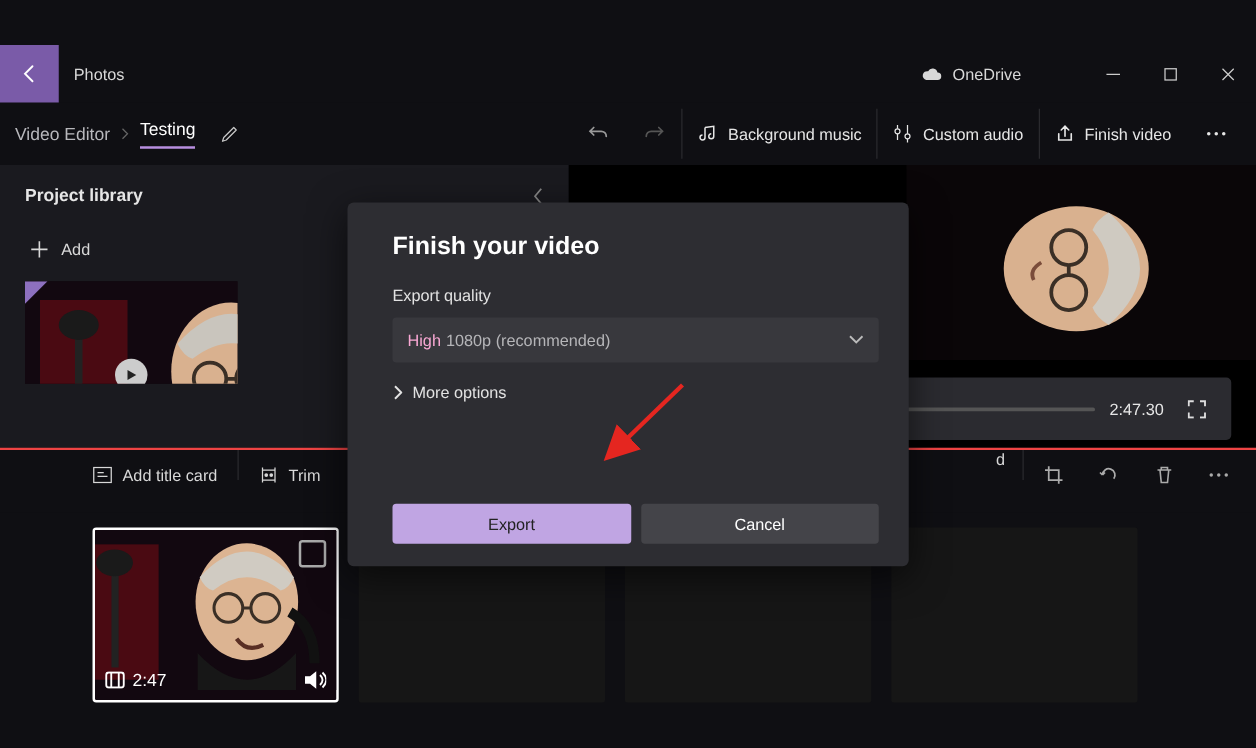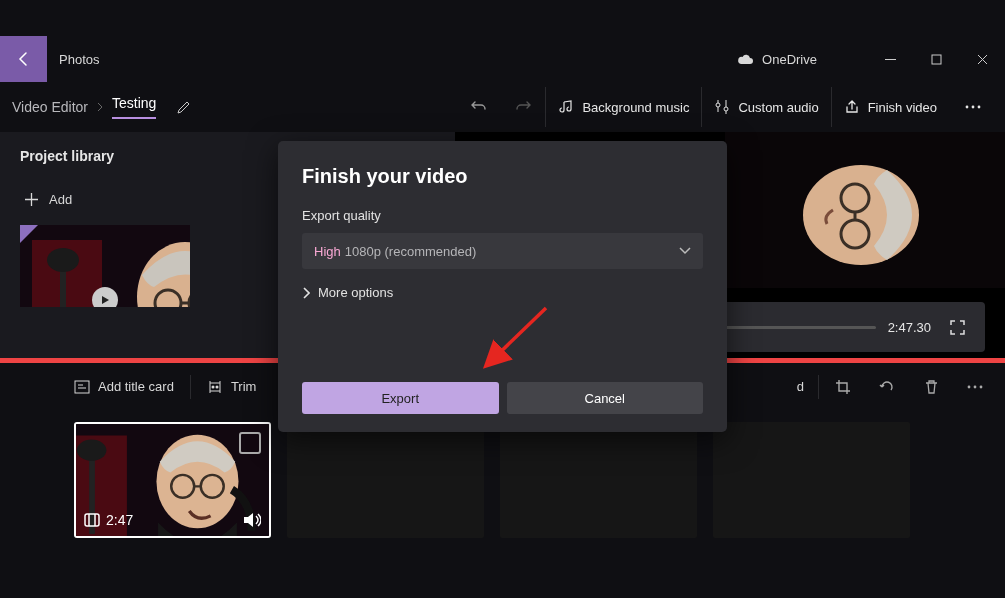--- a/index.html
+++ b/index.html
@@ -46,34 +46,34 @@
   .play-badge{position:absolute;left:72px;top:62px;width:26px;height:26px;border-radius:50%;background:#ccc;color:#222;display:flex;align-items:center;justify-content:center;font-size:11px;}
   .preview{flex:1;position:relative;background:#000;display:flex;flex-direction:column;align-items:flex-end;}
   
   .head{width:280px;height:156px;margin-top:0;}
   .controls{position:absolute;left:20px;right:20px;bottom:6px;height:50px;background:#2b2b30;border-radius:4px;display:flex;align-items:center;padding:0 14px;gap:12px;}
   .ctrl-btn{width:28px;height:28px;display:flex;align-items:center;justify-content:center;cursor:pointer;color:#ddd;}
   .seek{flex:1;height:3px;background:#555;border-radius:2px;position:relative;}
   .seek-dot{position:absolute;left:0;top:-4px;width:11px;height:11px;border-radius:50%;background:#fff;}
   .timecode{font-size:13px;color:#e6e6e6;}
   
-  .sb-header{height:52px;background:var(--bg);display:flex;align-items:center;padding:0 10px;gap:4px;border-top:5px solid #ef4444;}
+  .sb-header{height:52px;background:var(--bg);display:flex;padding:0 10px;gap:4px;border-top:2px solid #ef4444;}
   .sb-btn{display:flex;align-items:center;gap:8px;padding:0 12px;height:40px;color:#d8d8d8;font-size:13px;cursor:pointer;}
   .sb-div{width:1px;height:24px;background:#2a2a2e;}
   .sb-spacer{flex:1;}
   .sb-ico{width:40px;height:40px;display:flex;align-items:center;justify-content:center;cursor:pointer;color:#888;}
   
   .sb-track{height:212px;background:var(--bg);display:flex;gap:16px;padding:12px 10px 0 10px;}
-  .clip{width:197px;height:116px;background:#161616;border-radius:2px;position:relative;}
+  .clip{width:197px;height:140px;background:#161616;border-radius:2px;position:relative;}
   .clip.filled{background:var(--thumb-bg);border:2px solid #fff;border-radius:3px;overflow:hidden;}
   .clip-dur{position:absolute;left:8px;bottom:8px;display:flex;align-items:center;gap:6px;color:#fff;font-size:14px;}
   .clip-vol{position:absolute;right:8px;bottom:8px;color:#fff;}
   .clip-check{position:absolute;right:8px;top:8px;width:22px;height:22px;border:2px solid #aaa;border-radius:3px;}
   
-  .dialog{position:absolute;left:278px;top:141px;width:449px;height:291px;background:var(--dialog);border-radius:5px;box-shadow:0 8px 30px rgba(0,0,0,.6);z-index:20;display:flex;flex-direction:column;padding:24px 24px 18px 24px;}
+  .dialog{position:absolute;left:278px;top:162px;width:449px;height:291px;background:var(--dialog);border-radius:5px;box-shadow:0 8px 30px rgba(0,0,0,.6);z-index:20;display:flex;flex-direction:column;padding:24px 24px 18px 36px;}
   .dlg-title{font-size:20px;font-weight:600;margin-bottom:20px;}
   .dlg-label{font-size:13px;color:#e2e2e2;margin-bottom:10px;}
   .dlg-select{height:36px;background:var(--dialog-row);border-radius:3px;display:flex;align-items:center;padding:0 12px;cursor:pointer;position:relative;}
   .dlg-select .hi{font-size:13px;color:#f9a8d4;}
   .dlg-select .rest{font-size:13px;color:#b5b5b8;margin-left:4px;}
   .dlg-chev{position:absolute;right:12px;color:#bbb;}
   .dlg-more{display:flex;align-items:center;gap:8px;margin-top:16px;cursor:pointer;font-size:13px;color:#e2e2e2;}
   .dlg-btnrow{margin-top:auto;display:flex;gap:8px;}
   .dlg-btn{flex:1;height:32px;border-radius:3px;display:flex;align-items:center;justify-content:center;font-size:13px;cursor:pointer;}
   .dlg-btn.primary{background:var(--accent);color:#222;text-align:center;}

